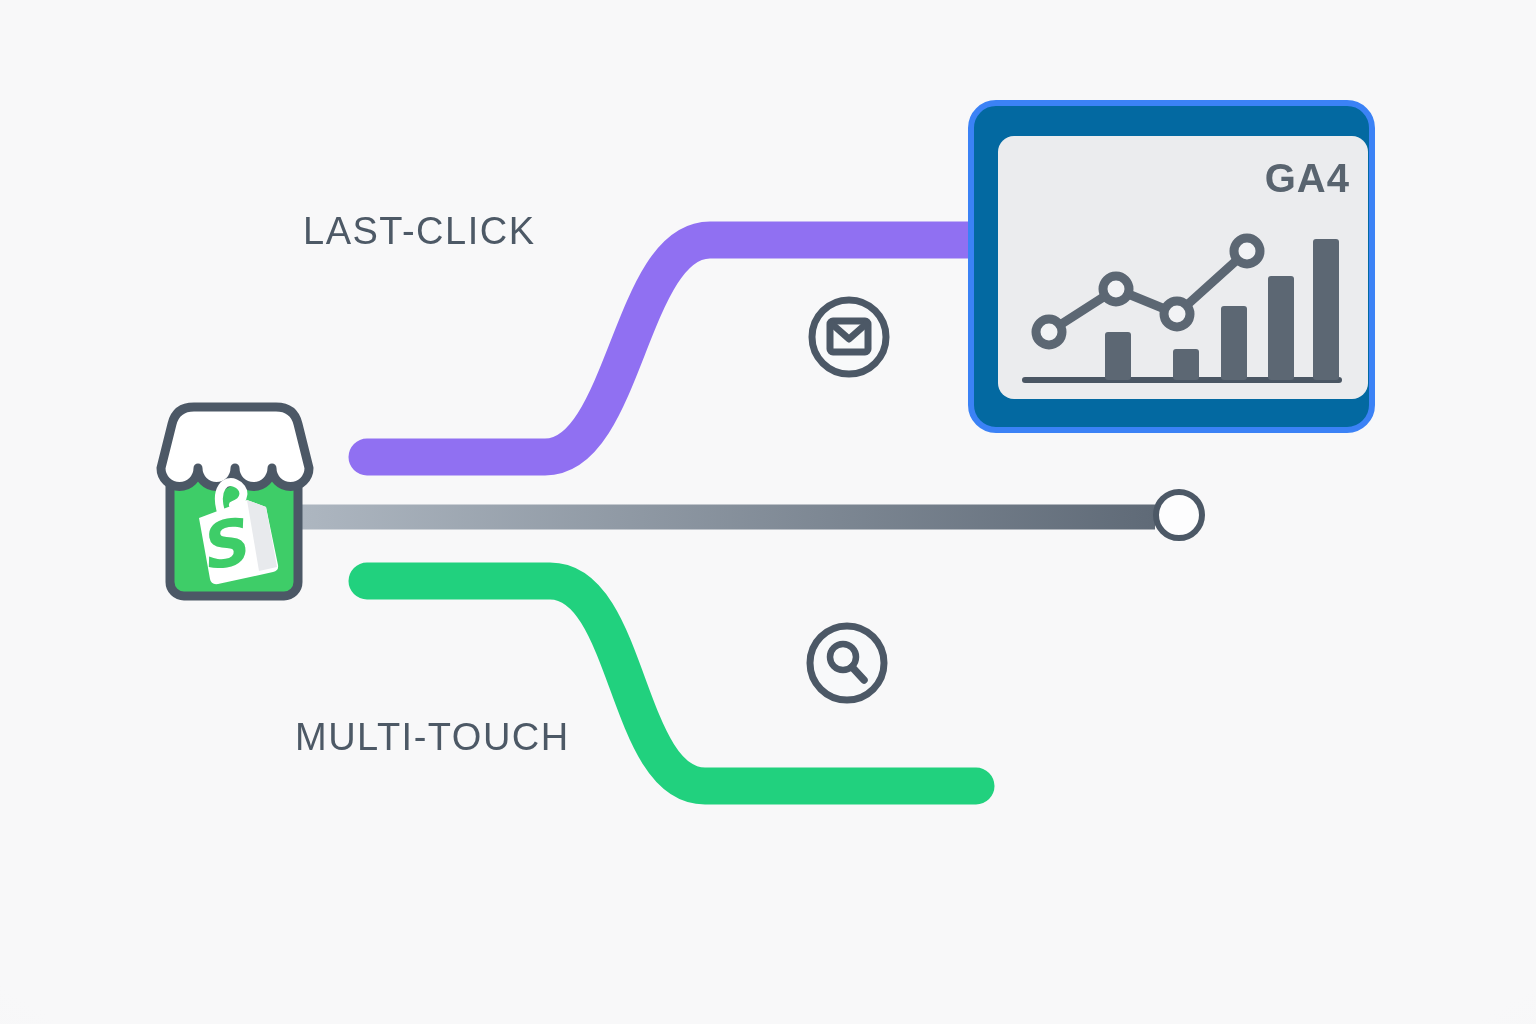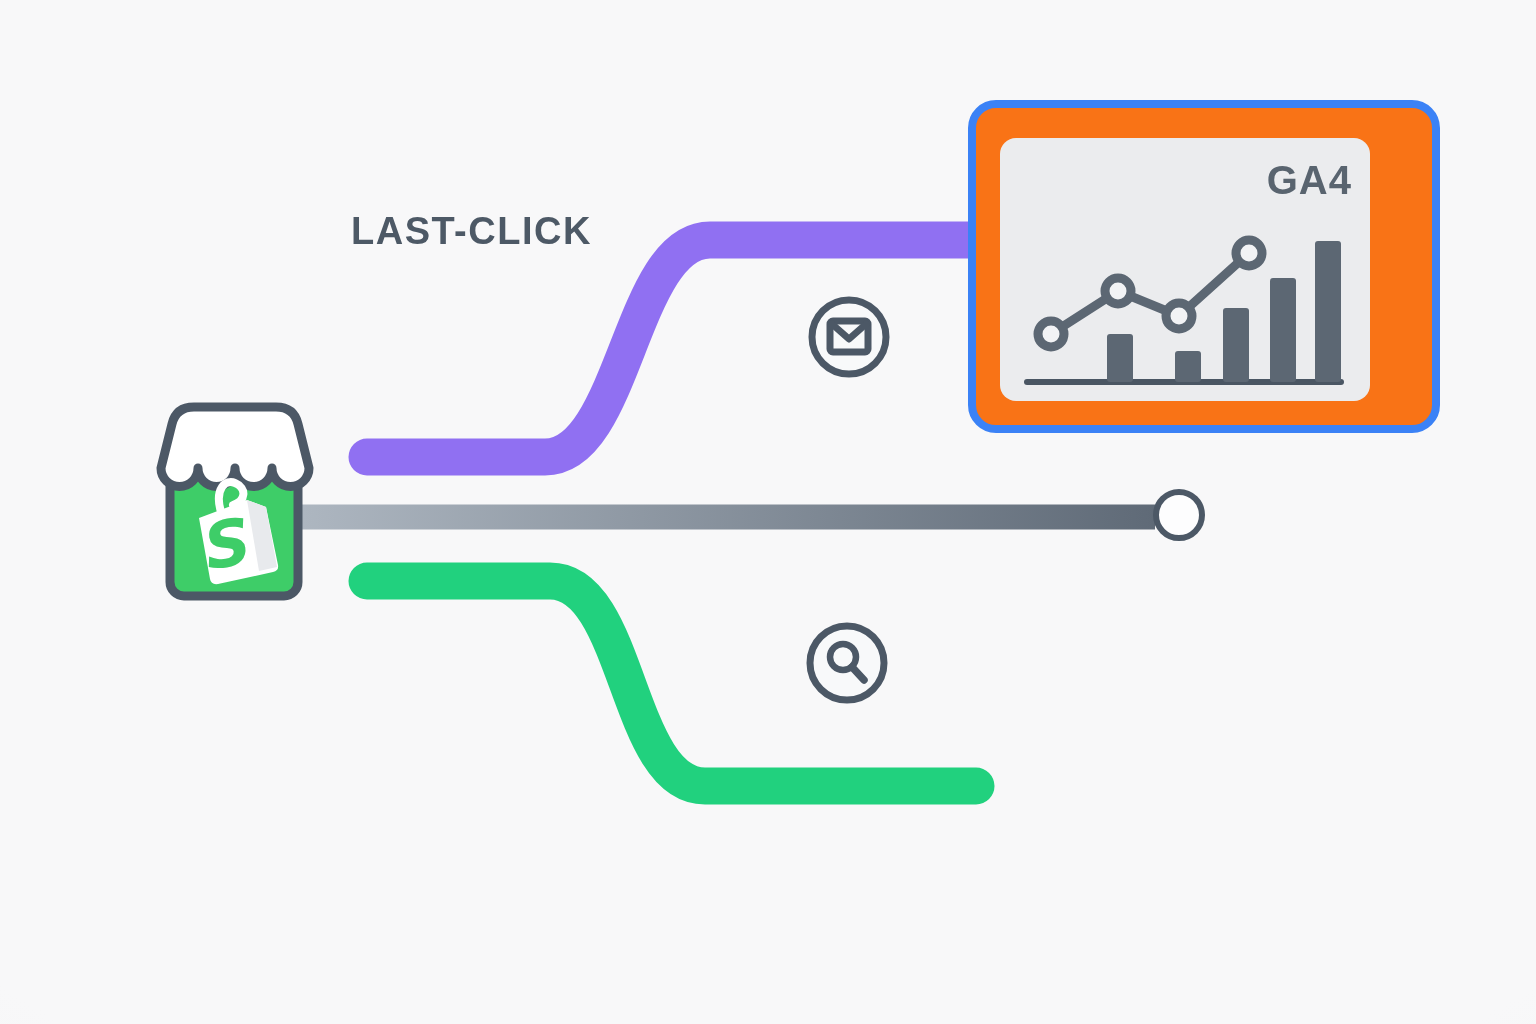--- a/index.html
+++ b/index.html
@@ -4,28 +4,28 @@
 <style>
   html,body{margin:0;padding:0;}
   body{
     width:1536px;height:1024px;overflow:hidden;
     font-family:"Liberation Sans", sans-serif;
     background: radial-gradient(130% 130% at 50% 45%, #F8F8F9 55%, #ECEDEF 100%);
   }
   .canvas{position:relative;width:1536px;height:1024px;}
   .scene{position:absolute;left:0;top:0;width:1536px;height:1024px;}
   .label{
-    position:absolute;font-size:38px;font-weight:700;letter-spacing:1.5px;
-    color:#4D5966;line-height:1;user-select:none;margin-left:48px;
+    position:absolute;font-size:38px;font-weight:400;letter-spacing:1.5px;
+    color:#4D5966;line-height:1;user-select:none;
   }
   #label-last{left:303px;top:212px;}
   #label-multi{left:295px;top:718px;}
   .card{
-    position:absolute;box-sizing:border-box;width:472px;background:#f97316;
-    border:8px solid #3b82f6;border-radius:28px;
+    position:absolute;box-sizing:border-box;width:407px;background:#0369a1;
+    border:6px solid #3b82f6;border-radius:28px;
   }
   .card-ga4{left:968px;top:100px;height:333px;}
   .card-ad{left:968px;top:590px;height:330px;}
   .panel{position:absolute;background:#EBECEE;border-radius:16px;}
   .card-ga4 .panel{left:24px;top:30px;width:370px;height:263px;}
   .card-ad  .panel{left:23px;top:28px;width:372px;height:266px;}
   .card-title{
     position:absolute;font-size:40px;font-weight:800;color:#59646F;
     letter-spacing:1px;line-height:1;user-select:none;
   }
@@ -75,20 +75,21 @@
     </g>
 
     <g>
       <circle cx="847" cy="663" r="37" fill="#F8F9FA" stroke="#4C5866" stroke-width="7"></circle>
       <circle cx="843" cy="657" r="13" fill="none" stroke="#4C5866" stroke-width="6.5"></circle>
       <line x1="852" y1="667" x2="864" y2="680" stroke="#4C5866" stroke-width="7.5" stroke-linecap="round"></line>
     </g>
   </svg>
 
   <div class="label" id="label-last">LAST-CLICK</div>
+  <div class="label" id="label-multi">MULTI-TOUCH</div>
 
   <div class="card card-ga4">
     <div class="panel">
       <div class="card-title">GA4</div>
       <svg id="ga4-chart" viewBox="0 0 370 263" aria-hidden="true">
           <line x1="27" y1="244" x2="341" y2="244" stroke="#4A5663" stroke-width="6" stroke-linecap="round"></line>
           <rect x="107" y="196" width="26" height="48" rx="3" fill="#5C6773"></rect>
           <rect x="175" y="213" width="26" height="31" rx="3" fill="#5C6773"></rect>
           <rect x="223" y="170" width="26" height="74" rx="3" fill="#5C6773"></rect>
           <rect x="270" y="140" width="26" height="104" rx="3" fill="#5C6773"></rect>

